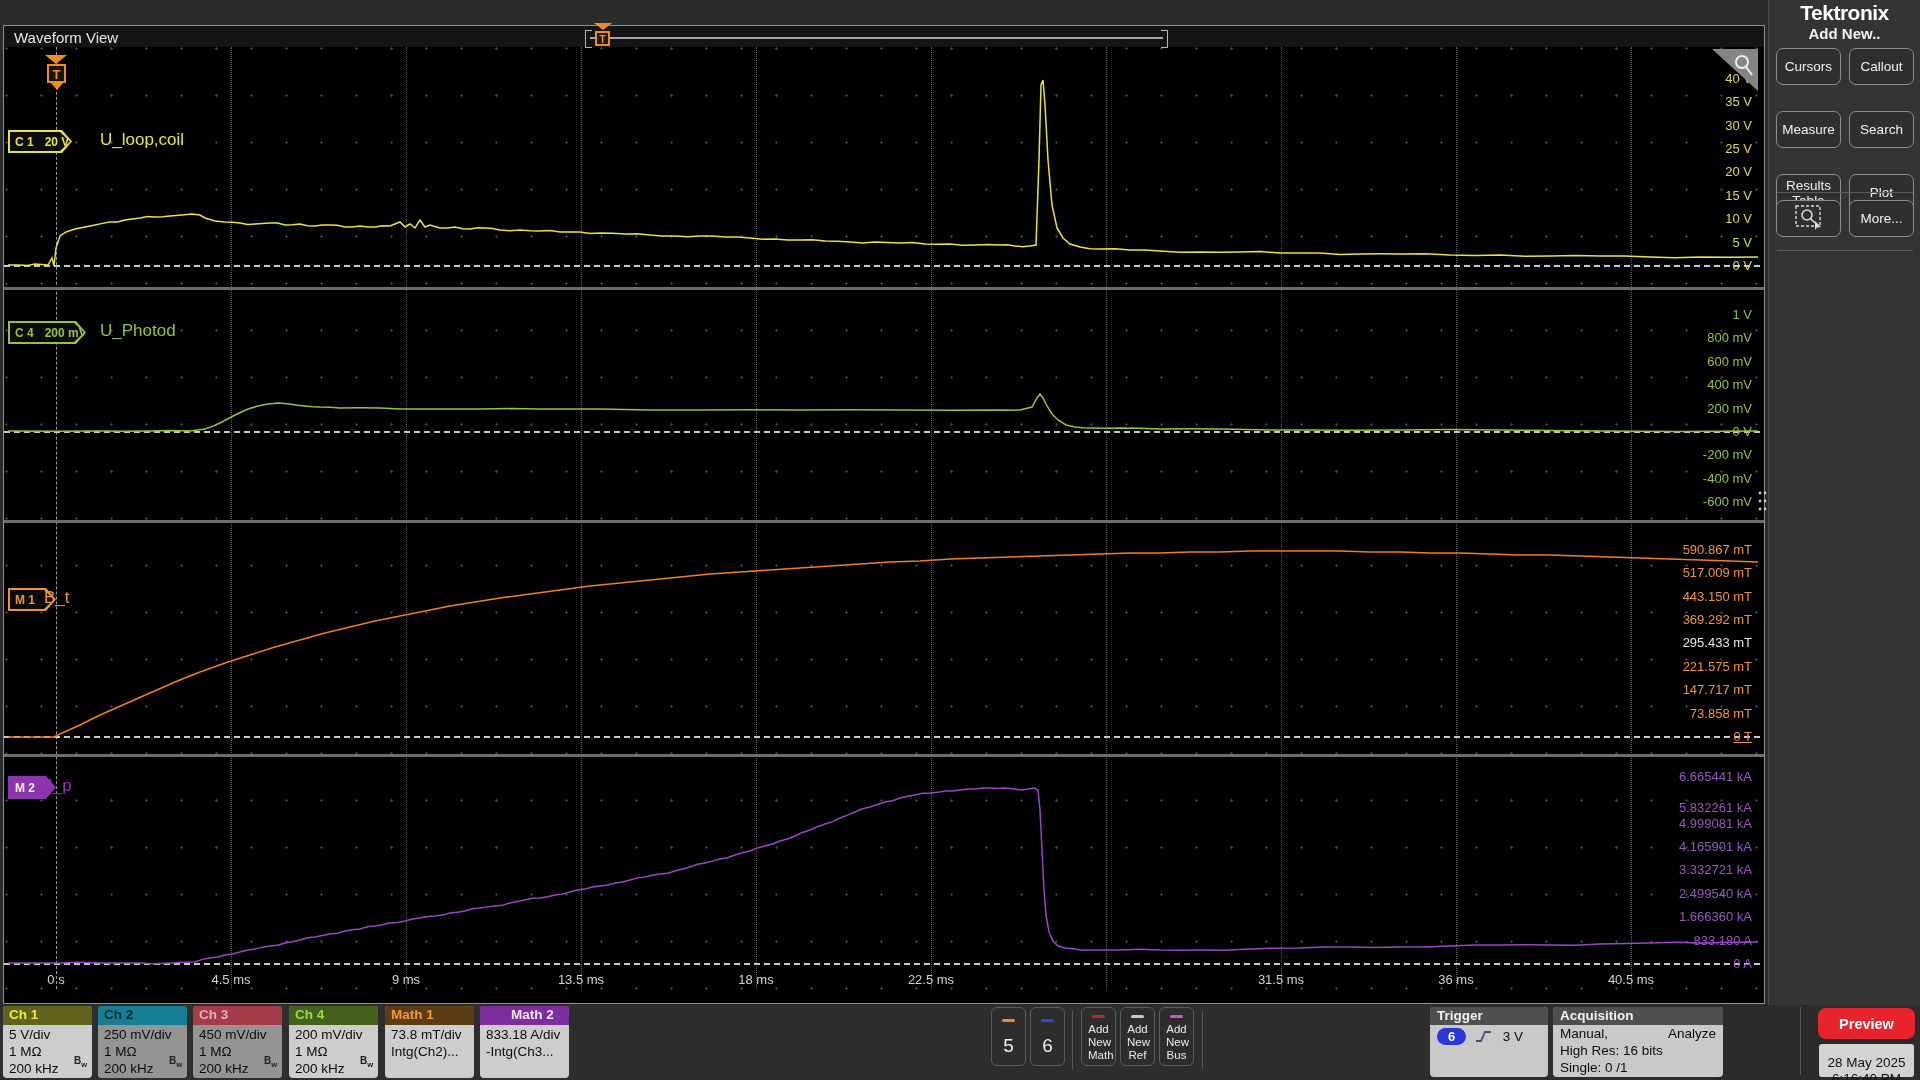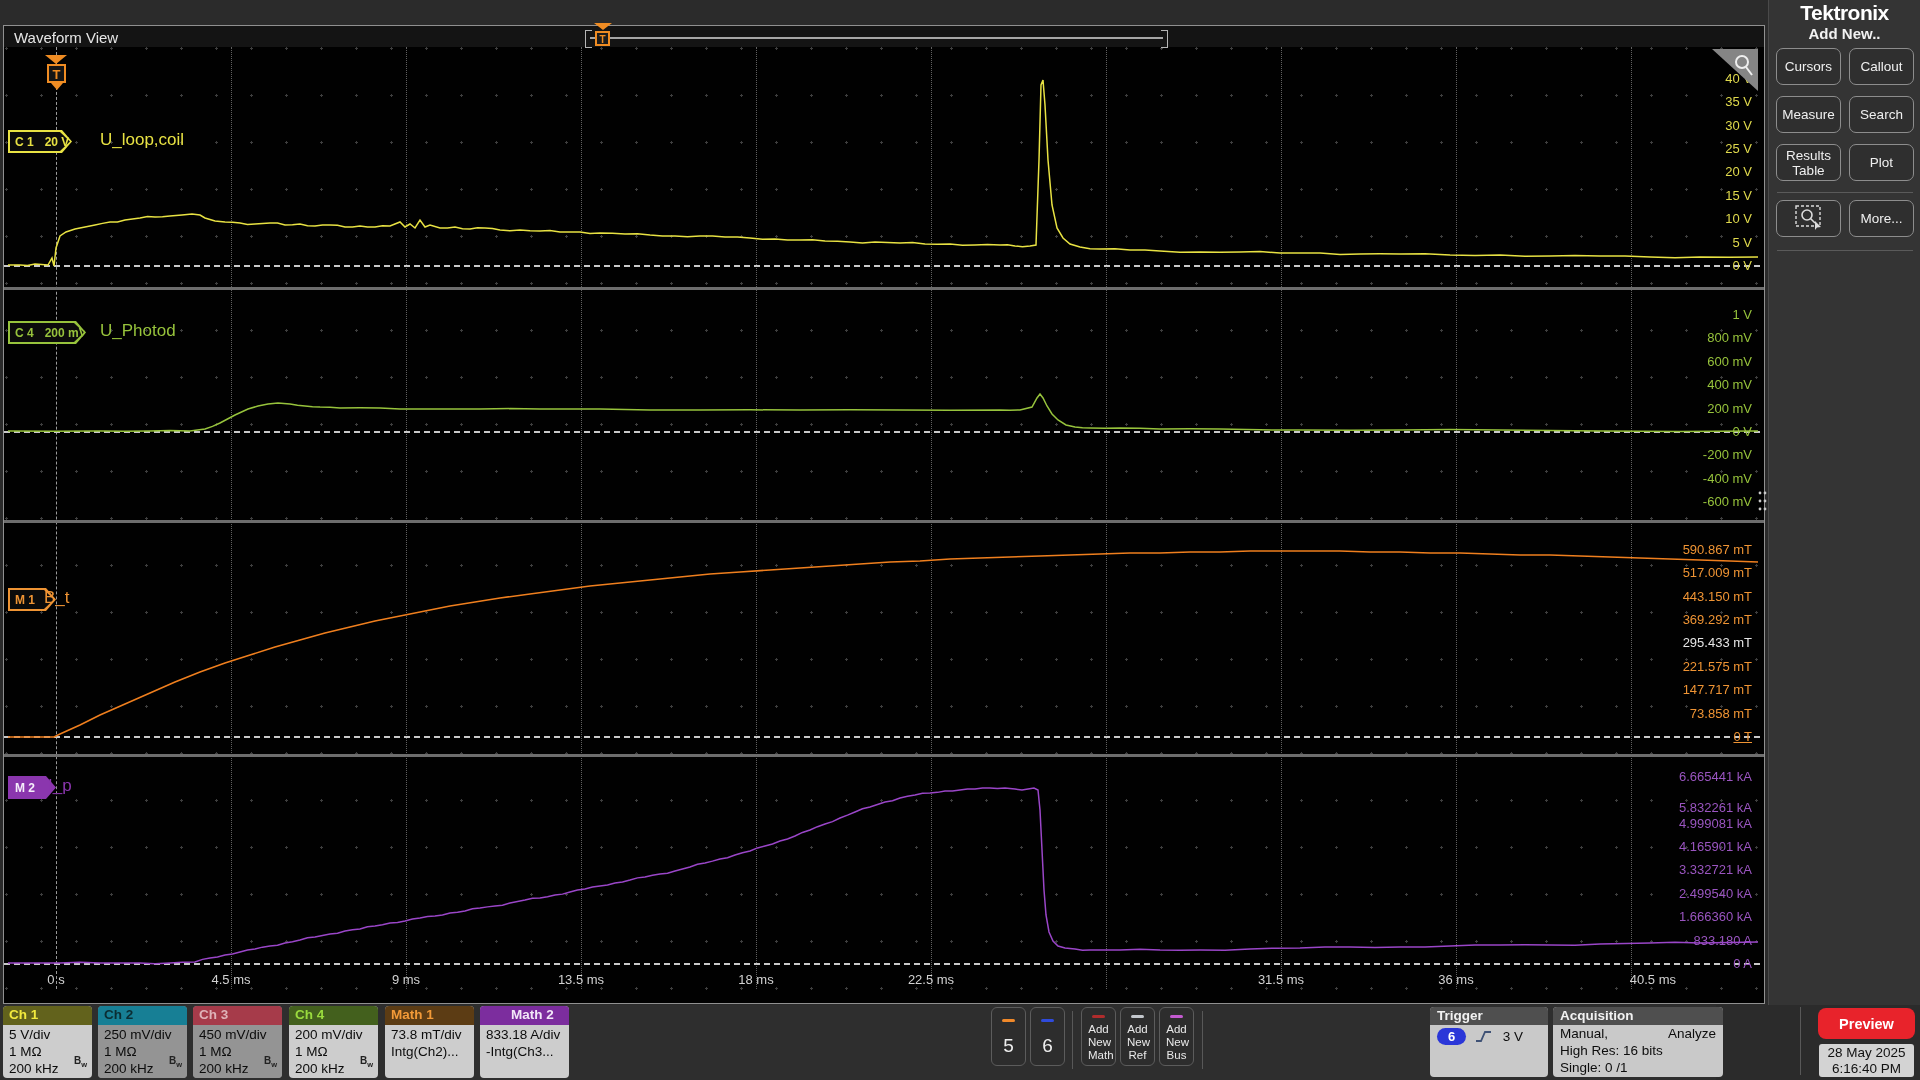--- a/index.html
+++ b/index.html
@@ -51,21 +51,21 @@
   
   #cornerzoom{position:absolute;left:1712px;top:49px;width:46px;height:42px;background:#858585;clip-path:polygon(0 0,100% 0,100% 100%)}
 
   
   #edgehandle{position:absolute;left:1757px;top:490px}
 
   
   #rightpanel{position:absolute;left:1768px;top:0;width:152px;height:1005px;background:#343434;border-left:1px solid #4a4a4a;box-sizing:border-box}
   #rp-logo{position:absolute;left:0;top:1px;width:100%;text-align:center;color:#fff;font-size:21px;font-weight:bold;letter-spacing:-.5px}
   #rp-header{position:absolute;left:0;top:25px;width:100%;text-align:center;color:#f2f2f2;font-size:15px;font-weight:bold}
-  #rp-buttons{position:absolute;left:7px;top:48px;width:138px;display:grid;grid-template-columns:65px 65px;gap:11px 8px}
+  #rp-buttons{position:absolute;left:7px;top:48px;width:138px;display:grid;grid-template-columns:65px 65px;gap:26px 8px}
   .rp-btn{height:37px;background:#2f2f2f;border:1px solid #8d8d8d;border-radius:7px;color:#f0f0f0;font-size:13.5px;line-height:15px;display:flex;align-items:center;justify-content:center;text-align:center;font-family:inherit;padding:0}
   .rp-div{position:absolute;left:8px;width:136px;height:1px;background:#5a5a5a}
   #rp-zoom{position:absolute;left:7px;top:200px;width:65px;height:37px;background:#2f2f2f;border:1px solid #8d8d8d;border-radius:7px;padding:0}
   #rp-more{position:absolute;left:80px;top:200px;width:65px;height:37px;background:#2f2f2f;border:1px solid #8d8d8d;border-radius:7px;color:#f0f0f0;font-size:13.5px;font-family:inherit}
 
   
   #bottombar{position:absolute;left:0;top:1005px;width:1716px;height:75px;background:#2e2e2e}
   .card{position:absolute;top:1px;width:89px;height:72px;border-radius:4px;overflow:hidden}
   .card .ch{height:19px;font-size:13.5px;font-weight:bold;padding:1px 0 0 6px;box-sizing:border-box}
   .card .cb{height:53px;padding:1px 0 0 6px;font-size:13.5px;line-height:17px;color:#0c0c0c;position:relative;box-sizing:border-box}
@@ -76,21 +76,21 @@
   .stripe{height:3px;margin:3px 4px 0;border-radius:2px}
   .wavebtn .num{color:#eee;font-size:19px;text-align:center;margin-top:13px}
   .addbtn .lines{font-size:11.5px;color:#e9e9e9;text-align:center;line-height:13px;margin-top:5px}
   .bpanel{position:absolute;top:2px;height:70px;border-radius:4px;overflow:hidden;background:#c9c9c9}
   .bhd{height:18px;background:#4f4f4f;color:#f2f2f2;font-size:13.5px;font-weight:bold;padding:1px 0 0 7px;box-sizing:border-box}
   .bbd{padding:0 7px;font-size:13.5px;color:#0d0d0d}
   .brow{display:flex;justify-content:space-between;line-height:17px}
   .tpos-icon{display:inline-block;width:12px;height:12px;background:#ef8c23;color:#1c1c1c;font-size:9px;font-weight:bold;text-align:center;line-height:11px;clip-path:polygon(0 0,100% 0,100% 68%,50% 100%,0 68%);margin-right:4px}
   .trg-pill{display:inline-block;background:#2a36d8;color:#fff;border-radius:9px;width:29px;height:17px;font-size:13px;font-weight:bold;text-align:center;line-height:17px;margin-right:8px}
   #preview-btn{position:absolute;left:1818px;top:3px;width:97px;height:31px;background:#e8232b;border:none;border-radius:8px;color:#fff;font-size:14.5px;font-weight:bold;font-family:inherit}
-  #datebox{position:absolute;left:1819px;top:39px;width:95px;height:33px;background:#d3d3d3;border-radius:3px;color:#111;font-size:13.5px;text-align:center;line-height:16px;padding-top:1px;box-sizing:border-box}
+  #datebox{position:absolute;left:1819px;top:39px;width:95px;height:33px;background:#d3d3d3;border-radius:3px;color:#111;font-size:13.5px;text-align:center;line-height:16px;padding-top:11px;box-sizing:border-box}
 </style>
 </head>
 <body>
 
 <div id="stage">
 
 
   <div id="wvwindow">
     <div id="wvtitlebar"></div>
     <div id="wvtitle">Waveform View</div>
@@ -110,21 +110,21 @@
       <div class="xlab" style="left: 711px;">18 ms</div>
       <div class="vgrid" style="left: 931px;"></div>
       <div class="xlab" style="left: 886px;">22.5 ms</div>
       <div class="vgrid" style="left: 1106px;"></div>
       <div class="xlab" style="left: 1061px; margin-top: 33px;">27 ms</div>
       <div class="vgrid" style="left: 1281px;"></div>
       <div class="xlab" style="left: 1236px;">31.5 ms</div>
       <div class="vgrid" style="left: 1456px;"></div>
       <div class="xlab" style="left: 1411px;">36 ms</div>
       <div class="vgrid" style="left: 1631px;"></div>
-      <div class="xlab" style="left: 1586px; text-align: right;">40.5 ms</div>
+      <div class="xlab" style="left: 1586px;">40.5 ms</div>
       <div class="slice-div" style="top: 287px;"></div>
       <div class="slice-div" style="top: 520px;"></div>
       <div class="slice-div" style="top: 754px;"></div>
       <div class="zline" style="top: 265px;"></div>
       <div class="ylab" style="top: 258px; color: rgb(224, 218, 77);">0 V</div>
       <div class="ylab" style="top: 234.6px; color: rgb(224, 218, 77);">5 V</div>
       <div class="ylab" style="top: 211.2px; color: rgb(224, 218, 77);">10 V</div>
       <div class="ylab" style="top: 187.8px; color: rgb(224, 218, 77);">15 V</div>
       <div class="ylab" style="top: 164.4px; color: rgb(224, 218, 77);">20 V</div>
       <div class="ylab" style="top: 141px; color: rgb(224, 218, 77);">25 V</div>

